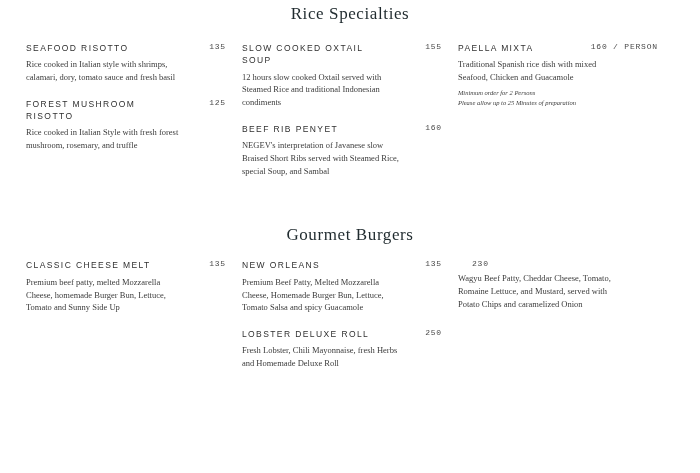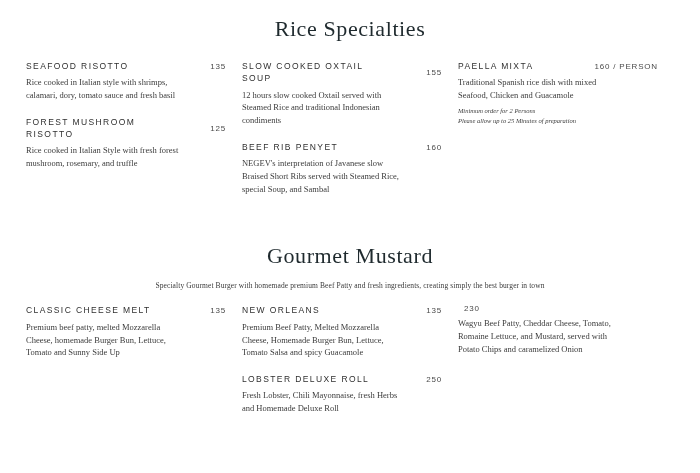--- a/index.html
+++ b/index.html
@@ -22,24 +22,24 @@
   }
 
   .section {
     padding: 0 26px;
     box-sizing: border-box;
   }
 
   .section-title {
     text-align: center;
     font-family: "Liberation Serif", serif;
-    font-size: 22px;
+    font-size: 17px;
     letter-spacing: 0.6px;
     color: #1f2a2e;
-    margin: 12px;
+    margin: 0;
     padding-top: 4px;
     font-weight: normal;
   }
 
   .section-subtitle {
     text-align: center;
     font-family: "Liberation Serif", serif;
     font-size: 7.5px;
     color: #3a3a3a;
     margin: 4px 0 0 0;
@@ -58,39 +58,40 @@
     padding-right: 16px;
   }
 
   .item {
     margin-bottom: 14px;
   }
 
   .item-head {
     display: flex;
     flex-direction: row;
-    align-items: center;
+    align-items: flex-start;
     justify-content: space-between;
   }
   .item-name {
     font-family: "Liberation Sans", sans-serif;
     font-size: 8.5px;
     letter-spacing: 1.4px;
     color: #2f2f2f;
     text-transform: uppercase;
     line-height: 1.45;
     max-width: 140px;
   }
   .item-price {
-    font-family: Liberation Sans, sans-serif;
+    font-family: Liberation Mono, monospace;
     font-size: 8px;
     letter-spacing: 0.8px;
     color: #4a4a4a;
     white-space: nowrap;
     padding-left: 6px;
+    margin-left: 8px;
   }
   .item-desc {
     font-family: "Liberation Serif", serif;
     font-size: 8.5px;
     line-height: 1.5;
     color: #3c3c3c;
     margin-top: 4px;
     max-width: 160px;
   }
   .item-note {
@@ -161,22 +162,21 @@
           </div>
           <div class="item-desc">Traditional Spanish rice dish with mixed Seafood, Chicken and Guacamole</div>
           <div class="item-note">Minimum order for 2 Persons<br>Please allow up to 25 Minutes of preparation</div>
         </div>
       </div>
 
     </div>
   </div>
 
   <div class="section burgers-section">
-    <h1 class="section-title">Gourmet Mustard</h1>
-    <p class="section-subtitle">Specialty Gourmet Burger with homemade premium Beef Patty and fresh ingredients, creating simply the best burger in town</p>
+    <h1 class="section-title">Gourmet Burgers</h1>
     <div class="columns">
 
       <div class="col">
         <div class="item">
           <div class="item-head">
             <div class="item-name">CLASSIC CHEESE MELT</div>
             <div class="item-price">135</div>
           </div>
           <div class="item-desc">Premium beef patty, melted Mozzarella Cheese, homemade Burger Bun, Lettuce, Tomato and Sunny Side Up</div>
         </div>

